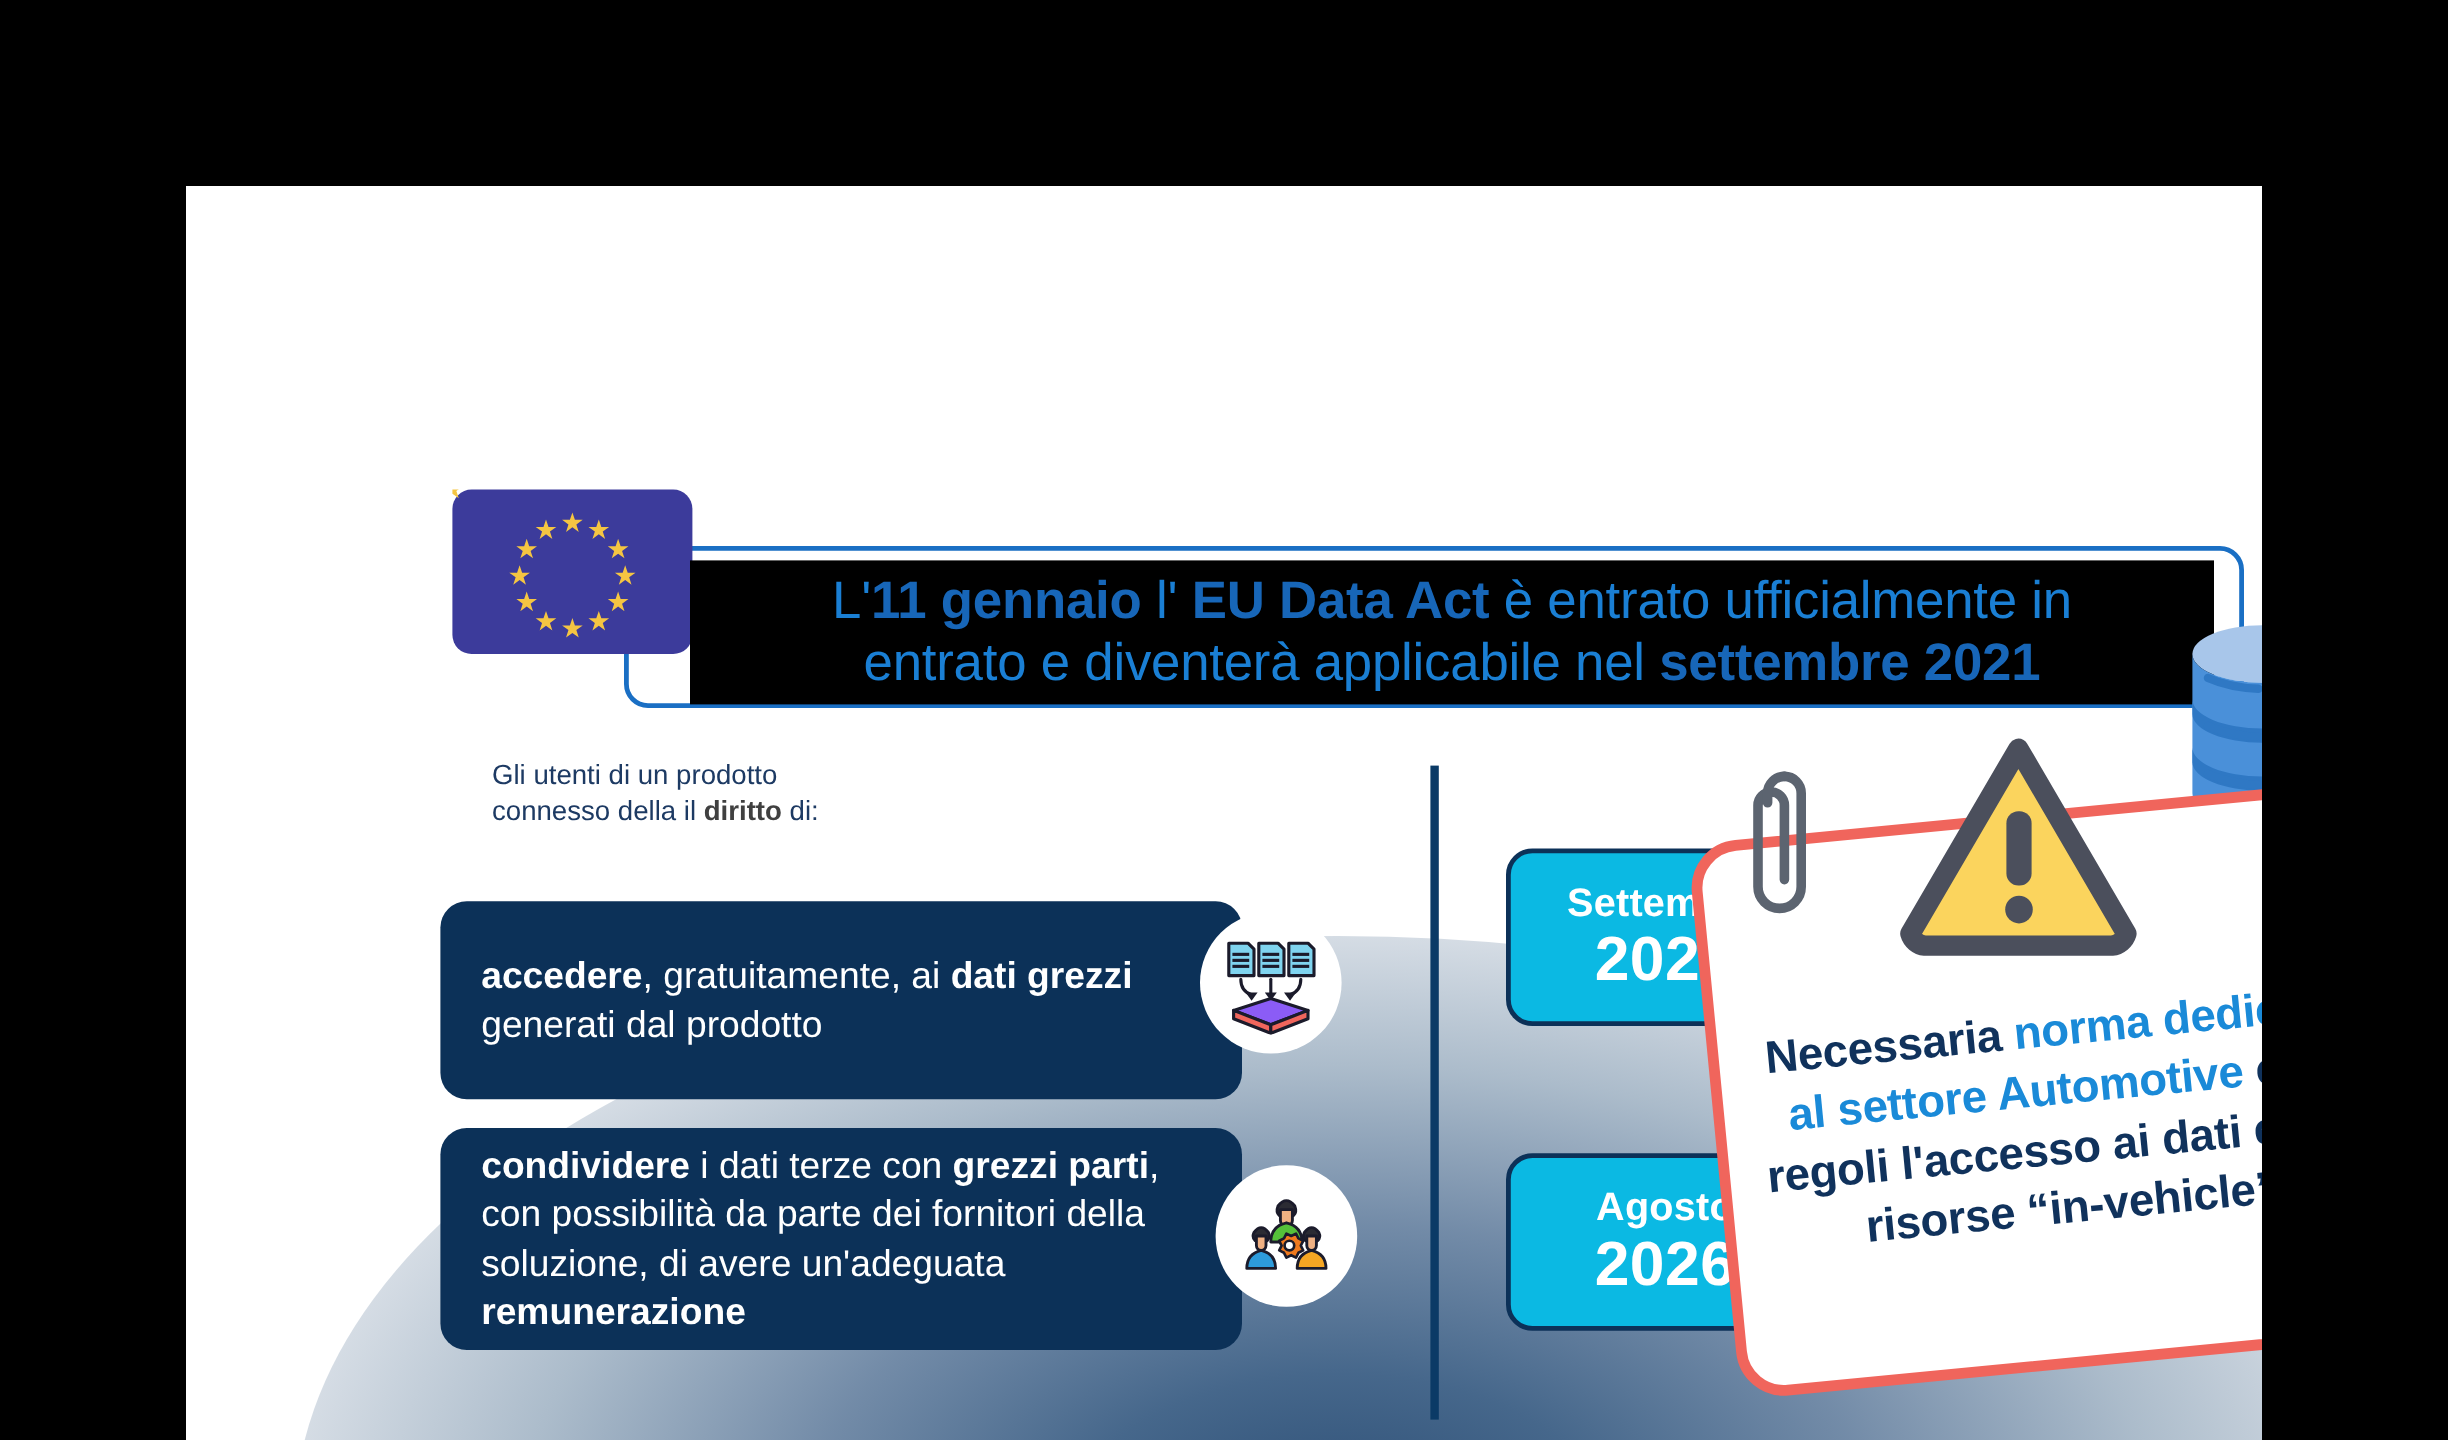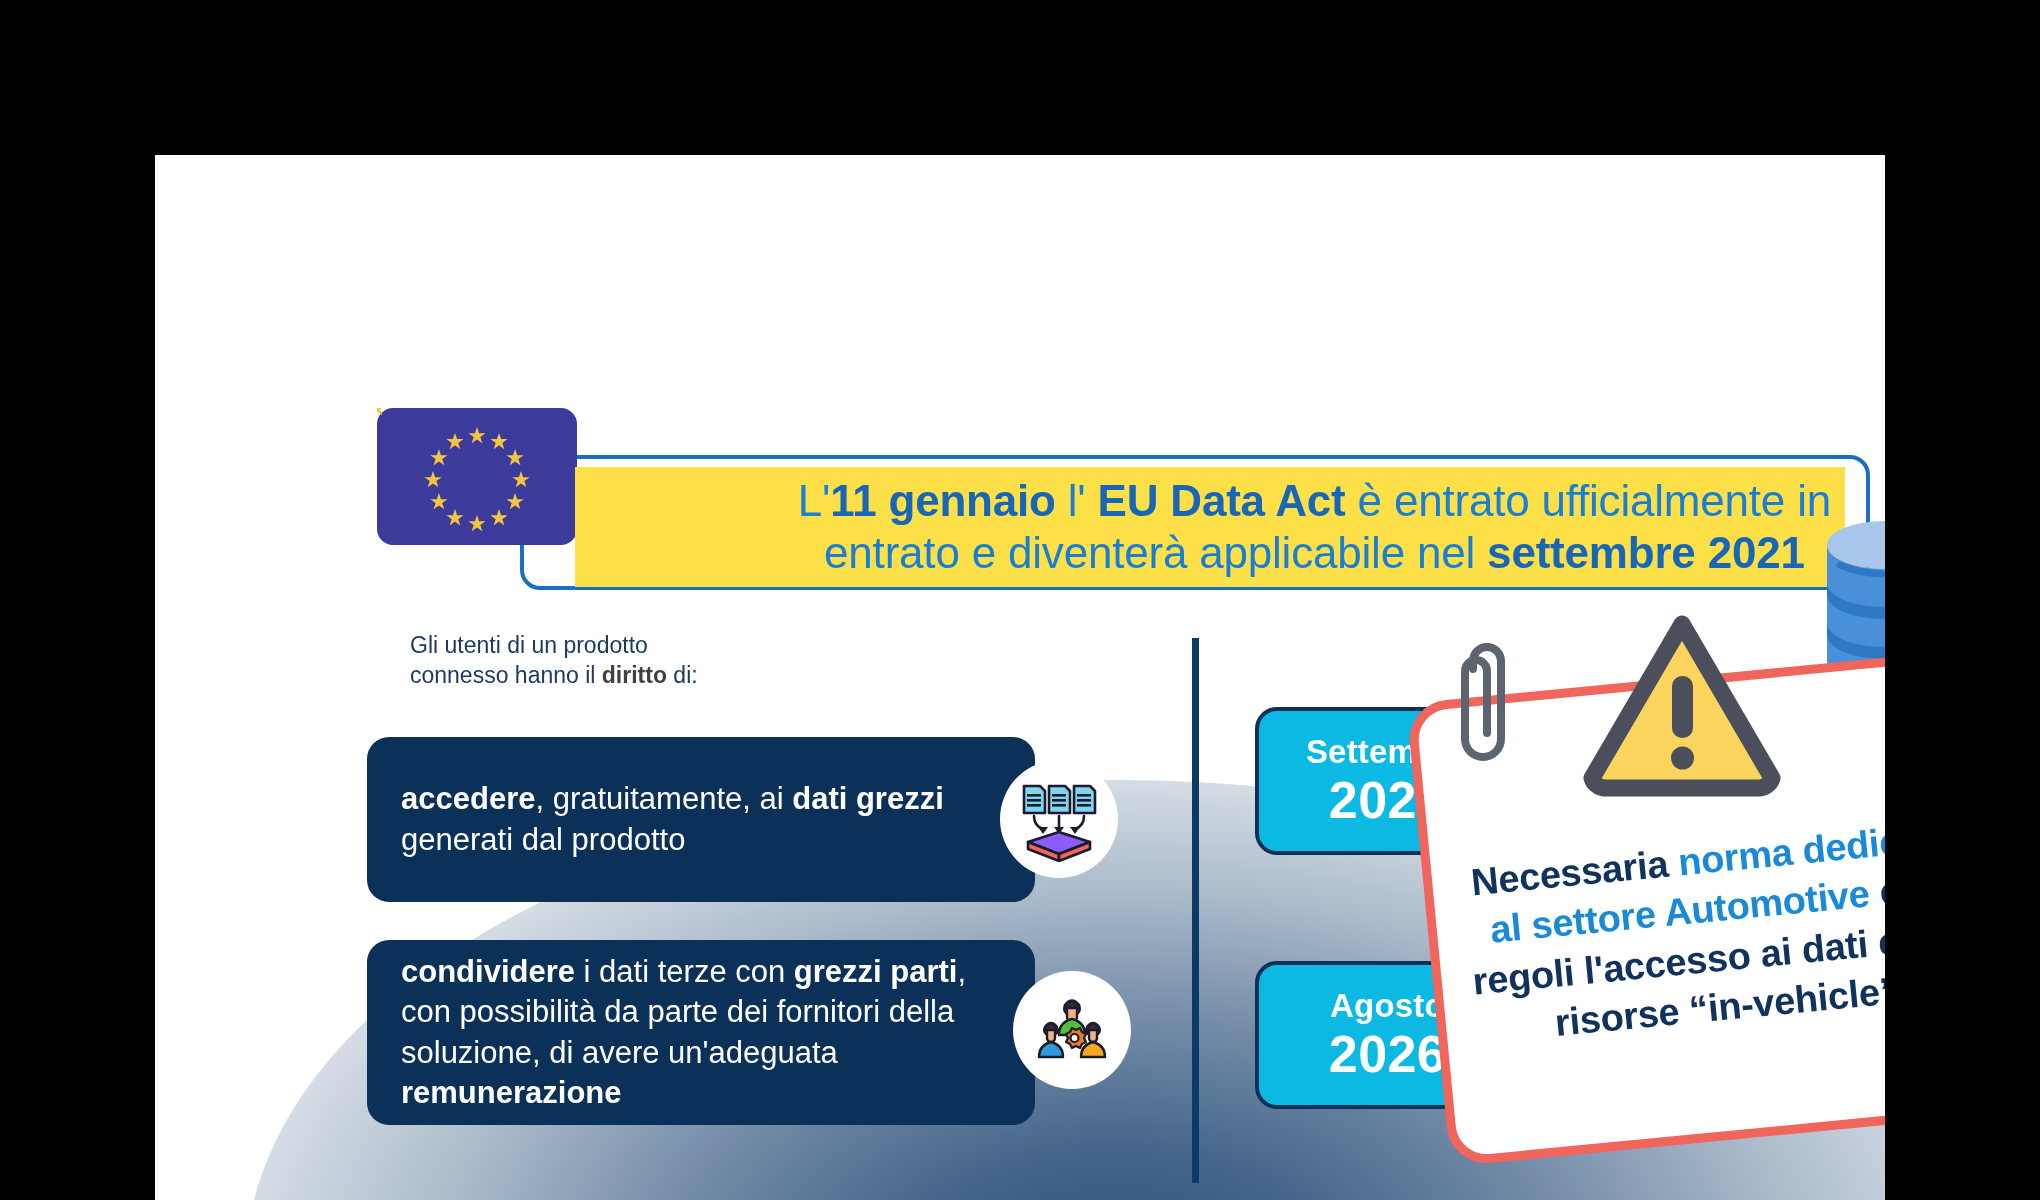--- a/index.html
+++ b/index.html
@@ -48,28 +48,28 @@
     border-radius:16px;
     z-index:4;
   }
   #eu-flag svg{ width:100%; height:100%; display:block; }
 
   #header-text{
     position:absolute;
     left:420px; top:312px;
     width:1270px; height:120px;
     z-index:5;
-    display:flex; align-items:center; justify-content:flex-end;
+    display:flex; align-items:center; justify-content:center;
     text-align:center;
     color:#1a7fd4;
     font-size:44px;
     line-height:1.18;
     font-weight:400;
     letter-spacing:-.2px;
-    background:#fde047;
+    background:#000000;
     padding:0 14px;
   }
   #header-text b{ font-weight:700; color:#1766b8; }
 
   
   #db-icon{
     position:absolute;
     left:1655px; top:358px;
     width:150px; height:180px;
     z-index:6;
@@ -106,21 +106,21 @@
     position:absolute;
     left:34px; top:0; bottom:0;
     width:600px;
     display:flex; flex-direction:column; justify-content:center;
     font-size:31px;
     line-height:1.30;
     font-weight:400;
   }
   .right-card .ctext b{ font-weight:700; }
 
-  #card-access{ left:212px; top:582px; width:668px; height:165px; }
+  #card-access{ left:212px; top:596px; width:668px; height:165px; }
   #card-share { left:212px; top:785px; width:668px; height:185px; }
 
   .card-icon{
     position:absolute;
     width:118px; height:118px;
     border-radius:50%;
     background:#ffffff;
     overflow:hidden;
     display:flex; align-items:center; justify-content:center;
   }
@@ -246,21 +246,21 @@
         <circle cx="120" cy="92" r="4" fill="#f5c542"></circle>
       <circle cx="104" cy="136" r="4" fill="#f5c542"></circle>
         <circle cx="120" cy="132" r="4" fill="#f07a3a"></circle>
     </svg>
   </div>
 
   <div id="divider"></div>
 
   <div id="left-intro">
     <span>Gli utenti di un prodotto</span><br>
-    <span>connesso hanno il </span><b>diritto</b><span> di:</span>
+    <span>connesso della il </span><b>diritto</b><span> di:</span>
   </div>
 
   <div id="card-access" class="right-card">
     <div class="ctext">
       <div><b>accedere</b><span>, gratuitamente, ai </span><b>dati grezzi</b><span> generati dal prodotto</span></div>
     </div>
   </div>
 
   <div id="icon-docs" class="card-icon">
     <svg viewBox="0 0 86 86">

